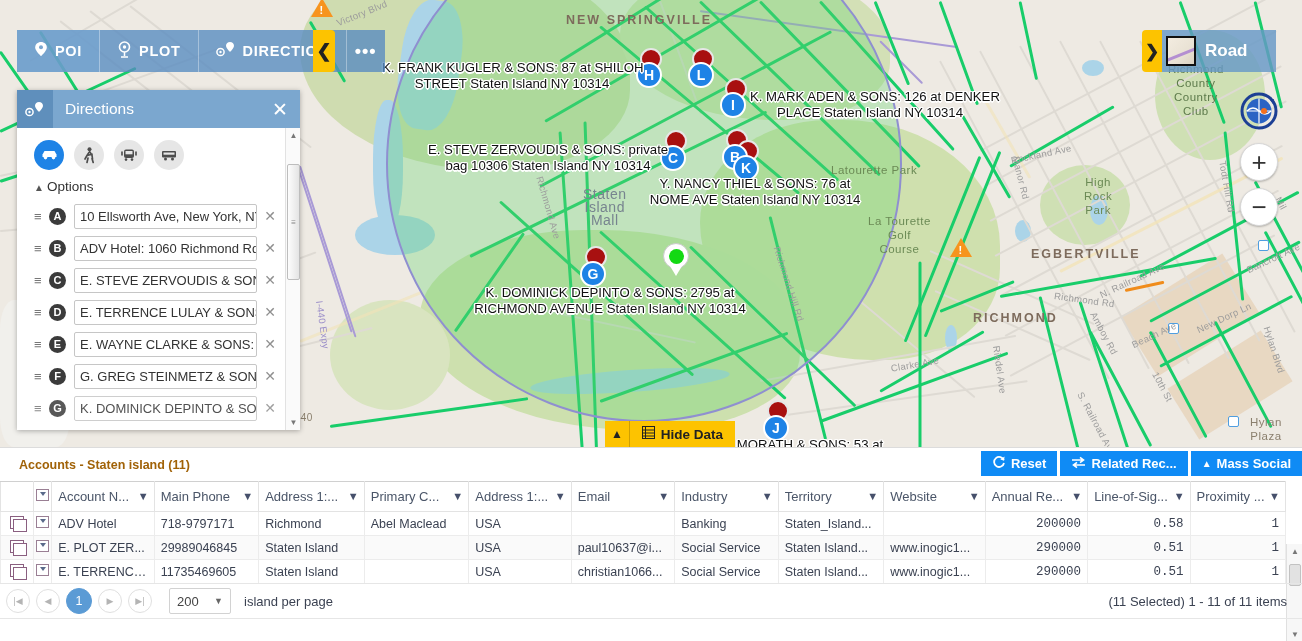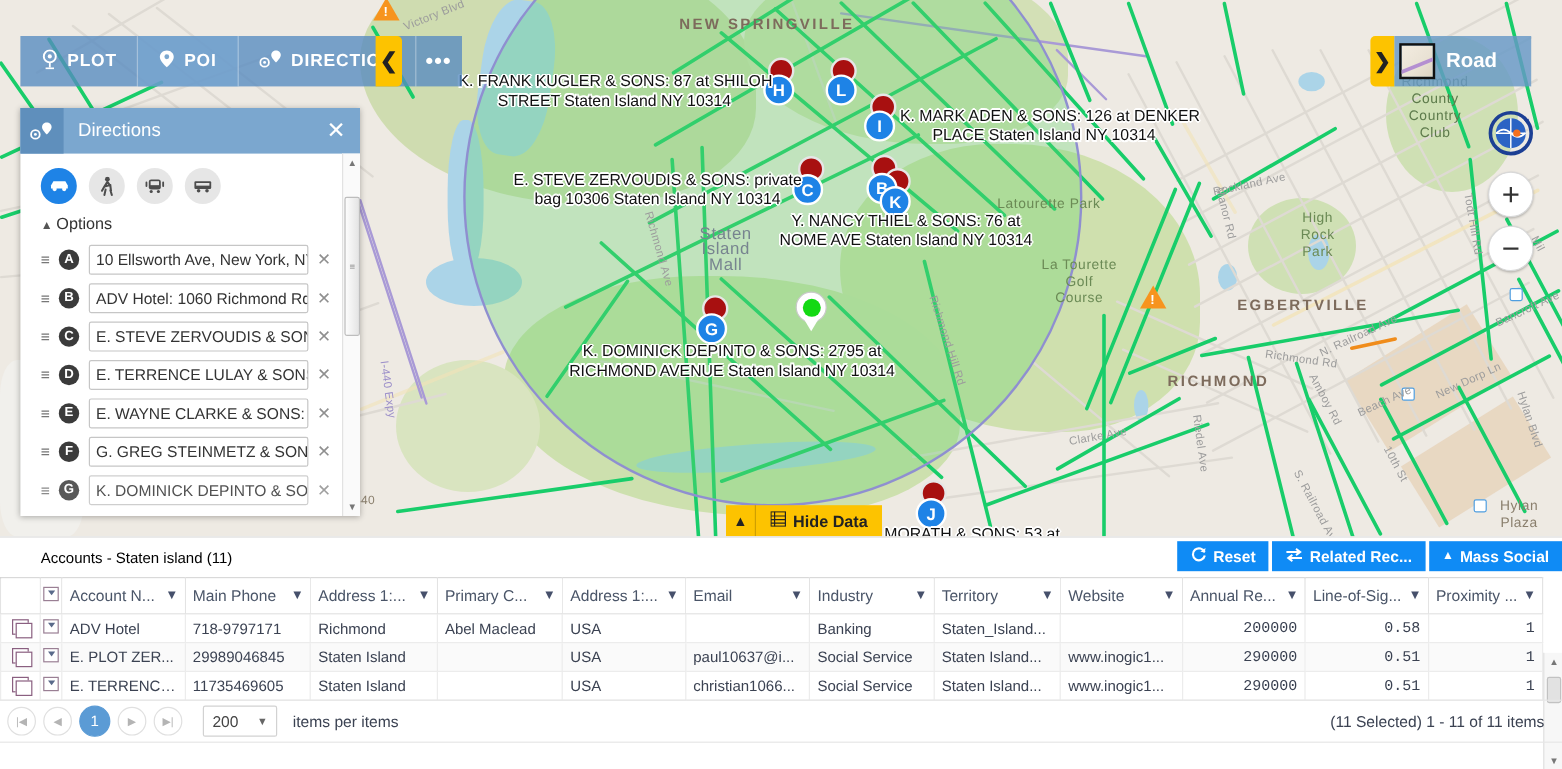--- a/index.html
+++ b/index.html
@@ -225,22 +225,22 @@
     flex:1;display:flex;align-items:center;gap:6px;justify-content:center;
     font-size:13.5px;font-weight:bold;
   }
 
   
   #grid {
     position:absolute; left:0; top:447px; width:1302px; height:194px;
     background:#fff; border-top:1px solid #dcdcdc;
   }
   #grid-title {
-    position:absolute; left:34px; top:10px; font-size:12.5px;
-    color:#000000; font-weight:normal;
+    position:absolute; left:19px; top:10px; font-size:12.5px;
+    color:#a16207; font-weight:bold;
   }
   #grid-actions { position:absolute; right:0; top:3px; display:flex; gap:3px; }
   .ga-btn {
     height:25px; background:#0f8bf5; color:#fff; font-size:13px; font-weight:bold;
     display:flex; align-items:center; gap:5px; padding:0 11px; cursor:pointer;
     white-space:nowrap;
   }
   #table-wrap { position:absolute; left:0; top:33px; width:1302px; height:128px; }
   table { border-collapse:collapse; width:1286px; table-layout:fixed; }
   th {
@@ -509,38 +509,38 @@
 
     <div class="acct-label" style="left:382px;top:60px;width:260px;">K. FRANK KUGLER &amp; SONS: 87 at SHILOH<br>STREET Staten Island NY 10314</div>
     <div class="acct-label" style="left:750px;top:89px;width:240px;">K. MARK ADEN &amp; SONS: 126 at DENKER<br>PLACE Staten Island NY 10314</div>
     <div class="acct-label" style="left:428px;top:142px;width:240px;">E. STEVE ZERVOUDIS &amp; SONS: private<br>bag 10306 Staten Island NY 10314</div>
     <div class="acct-label" style="left:640px;top:176px;width:230px;">Y. NANCY THIEL &amp; SONS: 76 at<br>NOME AVE Staten Island NY 10314</div>
     <div class="acct-label" style="left:470px;top:285px;width:280px;">K. DOMINICK DEPINTO &amp; SONS: 2795 at<br>RICHMOND AVENUE Staten Island NY 10314</div>
     <div class="acct-label" style="left:700px;top:437px;width:220px;">MORATH &amp; SONS: 53 at</div>
   </div>
 
   <div id="toolbar">
+    <div class="tb-btn alt">
+      <span>
+        <svg width="14" height="17" viewBox="0 0 14 17">
+            <path d="M7 1 C3.7 1 1.2 3.4 1.2 6.4 C1.2 10 7 15 7 15 C7 15 12.8 10 12.8 6.4 C12.8 3.4 10.3 1 7 1 Z" fill="#fff"></path>
+            <circle cx="7" cy="6.3" r="2" fill="#7ba7cf"></circle>
+          </svg>
+      </span>
+      <span>POI</span>
+    </div>
     <div class="tb-btn">
       <span>
         <svg width="15" height="17" viewBox="0 0 15 17">
             <circle cx="7.5" cy="6" r="5" fill="none" stroke="#fff" stroke-width="1.6"></circle>
             <circle cx="7.5" cy="6" r="1.7" fill="#fff"></circle>
             <path d="M7.5 11 L7.5 15 M4 16 L11 16" stroke="#fff" stroke-width="1.5" fill="none"></path>
           </svg>
       </span>
       <span>PLOT</span>
-    </div>
-    <div class="tb-btn alt">
-      <span>
-        <svg width="14" height="17" viewBox="0 0 14 17">
-            <path d="M7 1 C3.7 1 1.2 3.4 1.2 6.4 C1.2 10 7 15 7 15 C7 15 12.8 10 12.8 6.4 C12.8 3.4 10.3 1 7 1 Z" fill="#fff"></path>
-            <circle cx="7" cy="6.3" r="2" fill="#7ba7cf"></circle>
-          </svg>
-      </span>
-      <span>POI</span>
     </div>
     <div class="tb-btn">
       <span>
         <svg width="20" height="17" viewBox="0 0 20 17">
             <circle cx="4.5" cy="11" r="3.6" fill="none" stroke="#fff" stroke-width="1.5"></circle>
             <circle cx="4.5" cy="11" r="1.2" fill="#fff"></circle>
             <path d="M14 1 C11.8 1 10 2.7 10 4.8 C10 7.3 14 11 14 11 C14 11 18 7.3 18 4.8 C18 2.7 16.2 1 14 1 Z" fill="#fff"></path>
           </svg>
       </span>
       <span>DIRECTION</span>
@@ -809,18 +809,18 @@
     <div id="pager">
       <div class="pg-btn">|◀</div>
       <div class="pg-btn">◀</div>
       <div class="pg-btn cur">1</div>
       <div class="pg-btn">▶</div>
       <div class="pg-btn">▶|</div>
       <div id="pg-size">
         <span>200</span>
         <span class="cv">▼</span>
       </div>
-      <div id="pg-label">items per items</div>
+      <div id="pg-label">island per page</div>
       <div id="pg-info">(11 Selected) 1 - 11 of 11 items</div>
     </div>
   </div>
 
 </div>
 
 </body></html>

